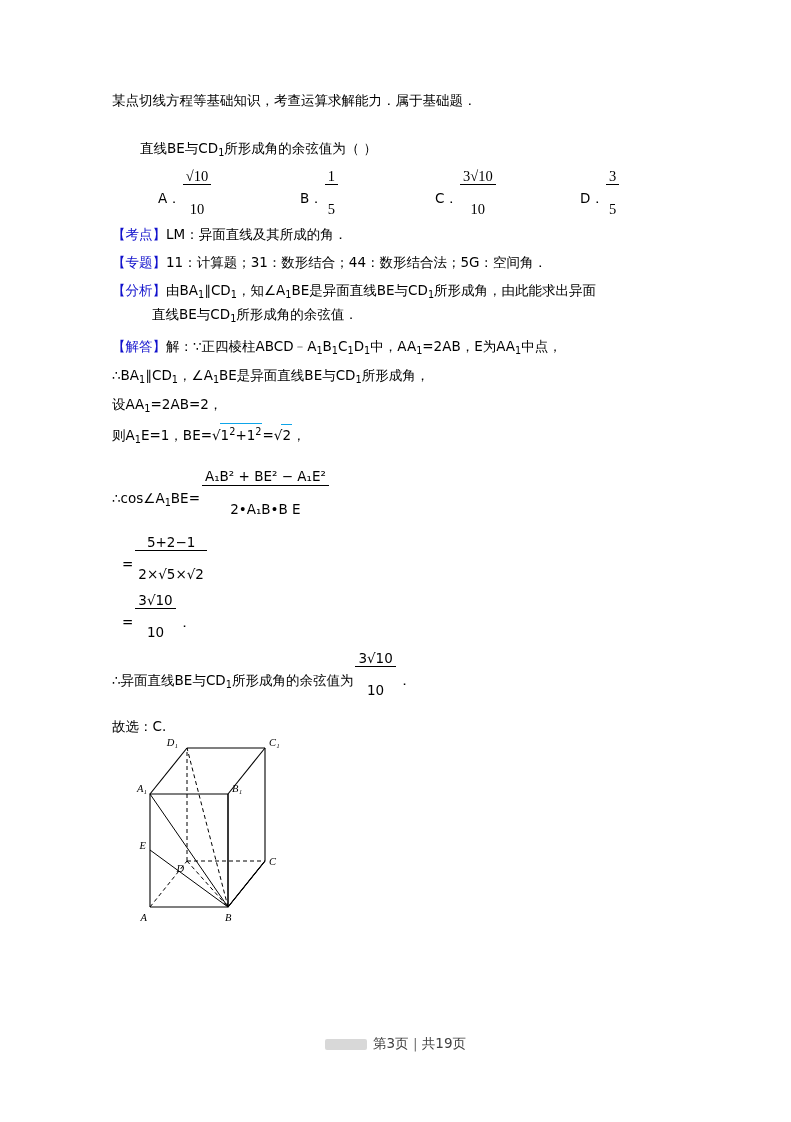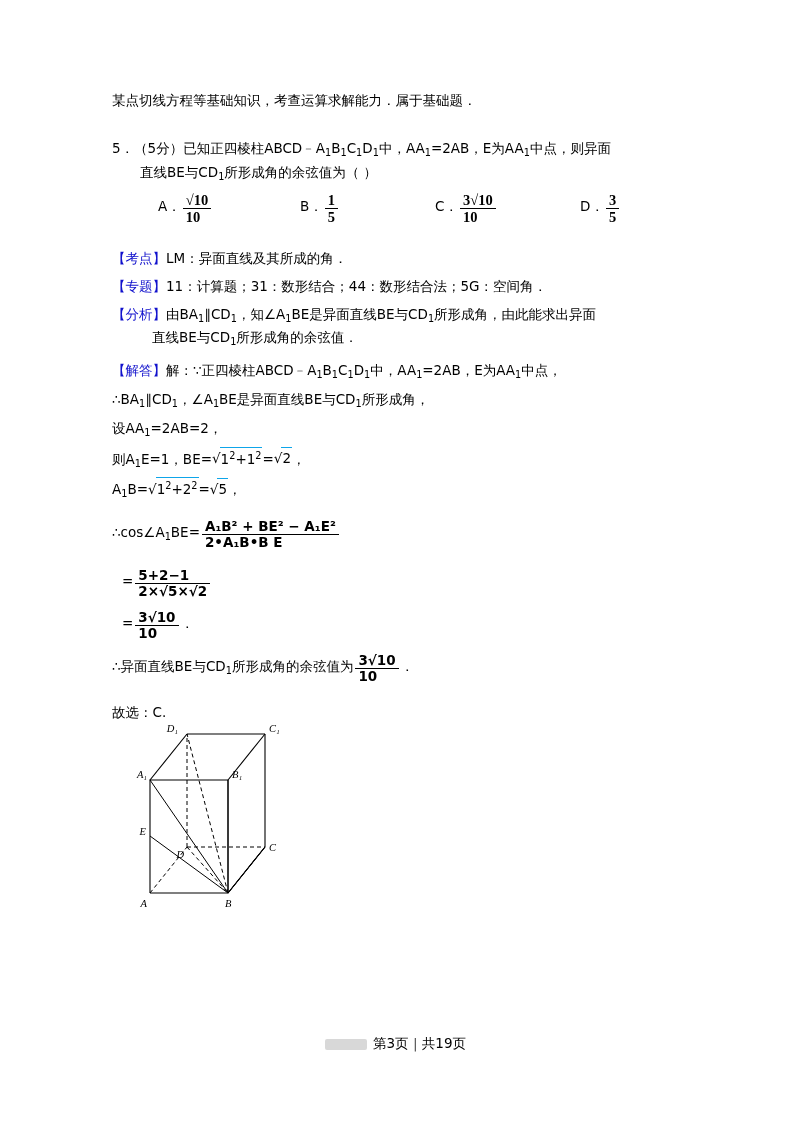--- a/index.html
+++ b/index.html
@@ -44,33 +44,34 @@
   .gap-md { height: 16px; }
   .gap-sm { height: 9px; }
   .gap-xs { height: 5px; }
   .q-body { display: block; margin-left: 28px; }
   .tag-blue { color: #1111cc; }
 
   
   .frac {
     display: inline-block;
     vertical-align: -0.55em;
+    text-align: center;
     font-size: 0.95em;
     line-height: 1.12;
     margin: 0 2px;
-    font-weight: bold;
   }
   .frac .num {
     display: block;
     padding: 0 3px;
     border-bottom: 1px solid #000;
   }
   .frac .den {
     display: block;
     padding: 0 3px;
+    margin-top: 16px;
   }
   .frac.big {
     vertical-align: -0.75em;
     font-size: 1em;
   }
   .sqrt {
     display: inline-block;
     white-space: nowrap;
   }
   .sqrt > .rad { display: inline-block; }
@@ -104,21 +105,21 @@
     margin-left: 18px;
     margin-top: 0;
   }
   .footer {
     position: absolute;
     left: 0;
     top: 1035px;
     width: 791px;
     text-align: center;
     font-size: 12.5px;
-    color: #000000;
+    color: #404040;
   }
   .footer .dot {
     display: inline-block;
     width: 42px;
     height: 11px;
     background: #d8d8d8;
     border-radius: 2px;
     vertical-align: middle;
     margin-right: 6px;
   }
@@ -130,23 +131,20 @@
 
 <div class="page">
 
   <div class="content">
 
     <div class="para cn">某点切线方程等基础知识，考查运算求解能力．属于基础题．</div>
 
     <div class="gap-lg"></div>
 
     <div class="para">
-      <div class="line cn">
-        <span>5．</span><span>（5分）</span><span>已知正四棱柱ABCD﹣A</span><sub>1</sub><span>B</span><sub>1</sub><span>C</span><sub>1</sub><span>D</span><sub>1</sub><span>中，AA</span><sub>1</sub><span>=2AB，E为AA</span><sub>1</sub><span>中点，则异面</span>
-      </div>
       <div class="line cn q-body">
         <span>直线BE与CD</span><sub>1</sub><span>所形成角的余弦值为（      ）</span>
       </div>
     </div>
 
     <div class="choices">
       <span class="choice c-a">
         <span class="cn">A．</span><span class="frac big"><span class="num">√10</span><span class="den">10</span></span>
       </span>
       <span class="choice c-b">
@@ -200,23 +198,20 @@
     </div>
 
     <div class="gap-xs"></div>
 
     <div class="line cn">
       <span>则A</span><sub>1</sub><span>E=1，BE=</span><span class="sqrt"><span class="rad">√</span><span class="bar"><span>1</span><sup>2</sup><span>+1</span><sup>2</sup></span></span><span>=</span><span class="sqrt"><span class="rad">√</span><span class="bar">2</span></span>，
     </div>
 
     <div class="gap-xs"></div>
 
-    <div class="line cn">
-      <span>A</span><sub>1</sub><span>B=</span><span class="sqrt"><span class="rad">√</span><span class="bar"><span>1</span><sup>2</sup><span>+2</span><sup>2</sup></span></span><span>=</span><span class="sqrt"><span class="rad">√</span><span class="bar">5</span></span>，
-    </div>
 
     <div class="gap-md"></div>
 
     <div class="line cn">
       <span>∴cos∠A</span><sub>1</sub><span>BE=</span><span class="frac big"><span class="num">A₁B² + BE² − A₁E²</span><span class="den">2•A₁B•B E</span></span>
     </div>
 
     <div class="gap-md"></div>
 
     <div class="line cn" style="margin-left:10px;">

